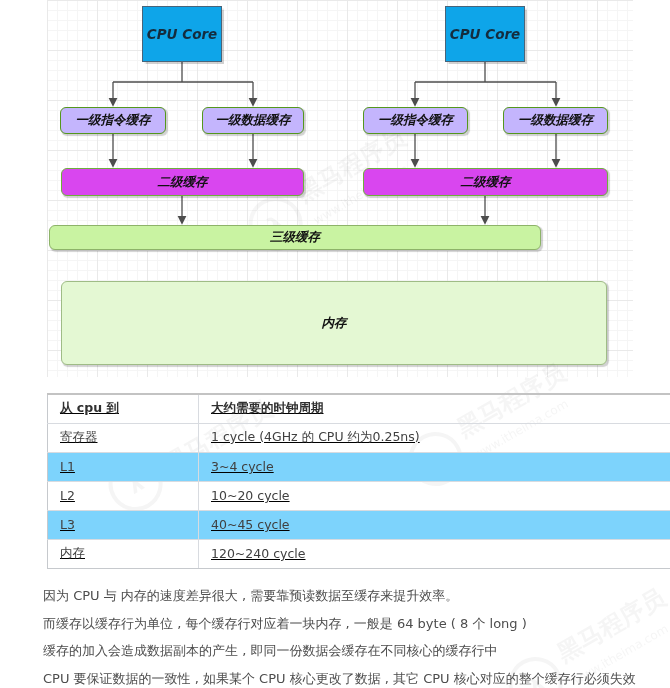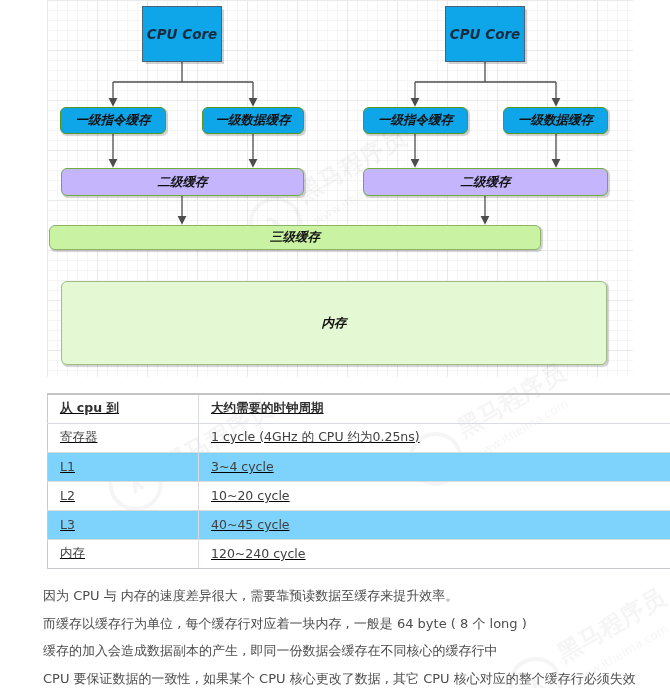--- a/index.html
+++ b/index.html
@@ -18,22 +18,22 @@
       linear-gradient(90deg, #f5f5f5 1px, transparent 1px);
     background-size: 50px 50px, 50px 50px, 10px 10px, 10px 10px;
   }
   .connectors { position:absolute; left:0; top:0; pointer-events:none; }
   .node {
     position:absolute; display:flex; align-items:center; justify-content:center;
     font-weight:bold; font-style:italic; color:#111;
     box-shadow: 1.5px 1.5px 1px rgba(0,0,0,0.18);
   }
   .cpu  { background:#0ea5e9; border:1.5px solid #48647a; font-size:13.5px; color:#142c3e; }
-  .l1   { background:#0ea5e9; border:1.5px solid #54971d; border-radius:6px; font-size:12.5px; }
-  .l2   { background:#c4b5fd; border:1.5px solid #6fae3d; border-radius:6px; font-size:12.5px; }
+  .l1   { background:#c4b5fd; border:1.5px solid #54971d; border-radius:6px; font-size:12.5px; }
+  .l2   { background:#d946ef; border:1.5px solid #6fae3d; border-radius:6px; font-size:12.5px; }
   .l3   { background:#c9f3a2; border:1.5px solid #8db369; border-radius:6px; font-size:12.5px; }
   .mem  { background:#e4f8d3; border:1.5px solid #9fbc86; border-radius:6px; font-size:12.5px; }
 
   .cpu-left  { left:142px; top:6px;  width:80px;  height:56px; }
   .cpu-right { left:445px; top:6px;  width:80px;  height:56px; }
   .l1i-left  { left:60px;  top:107px; width:106px; height:27px; }
   .l1d-left  { left:202px; top:107px; width:102px; height:27px; }
   .l1i-right { left:363px; top:107px; width:105px; height:27px; }
   .l1d-right { left:503px; top:107px; width:105px; height:27px; }
   .l2-left   { left:61px;  top:168px; width:243px; height:28px; }

